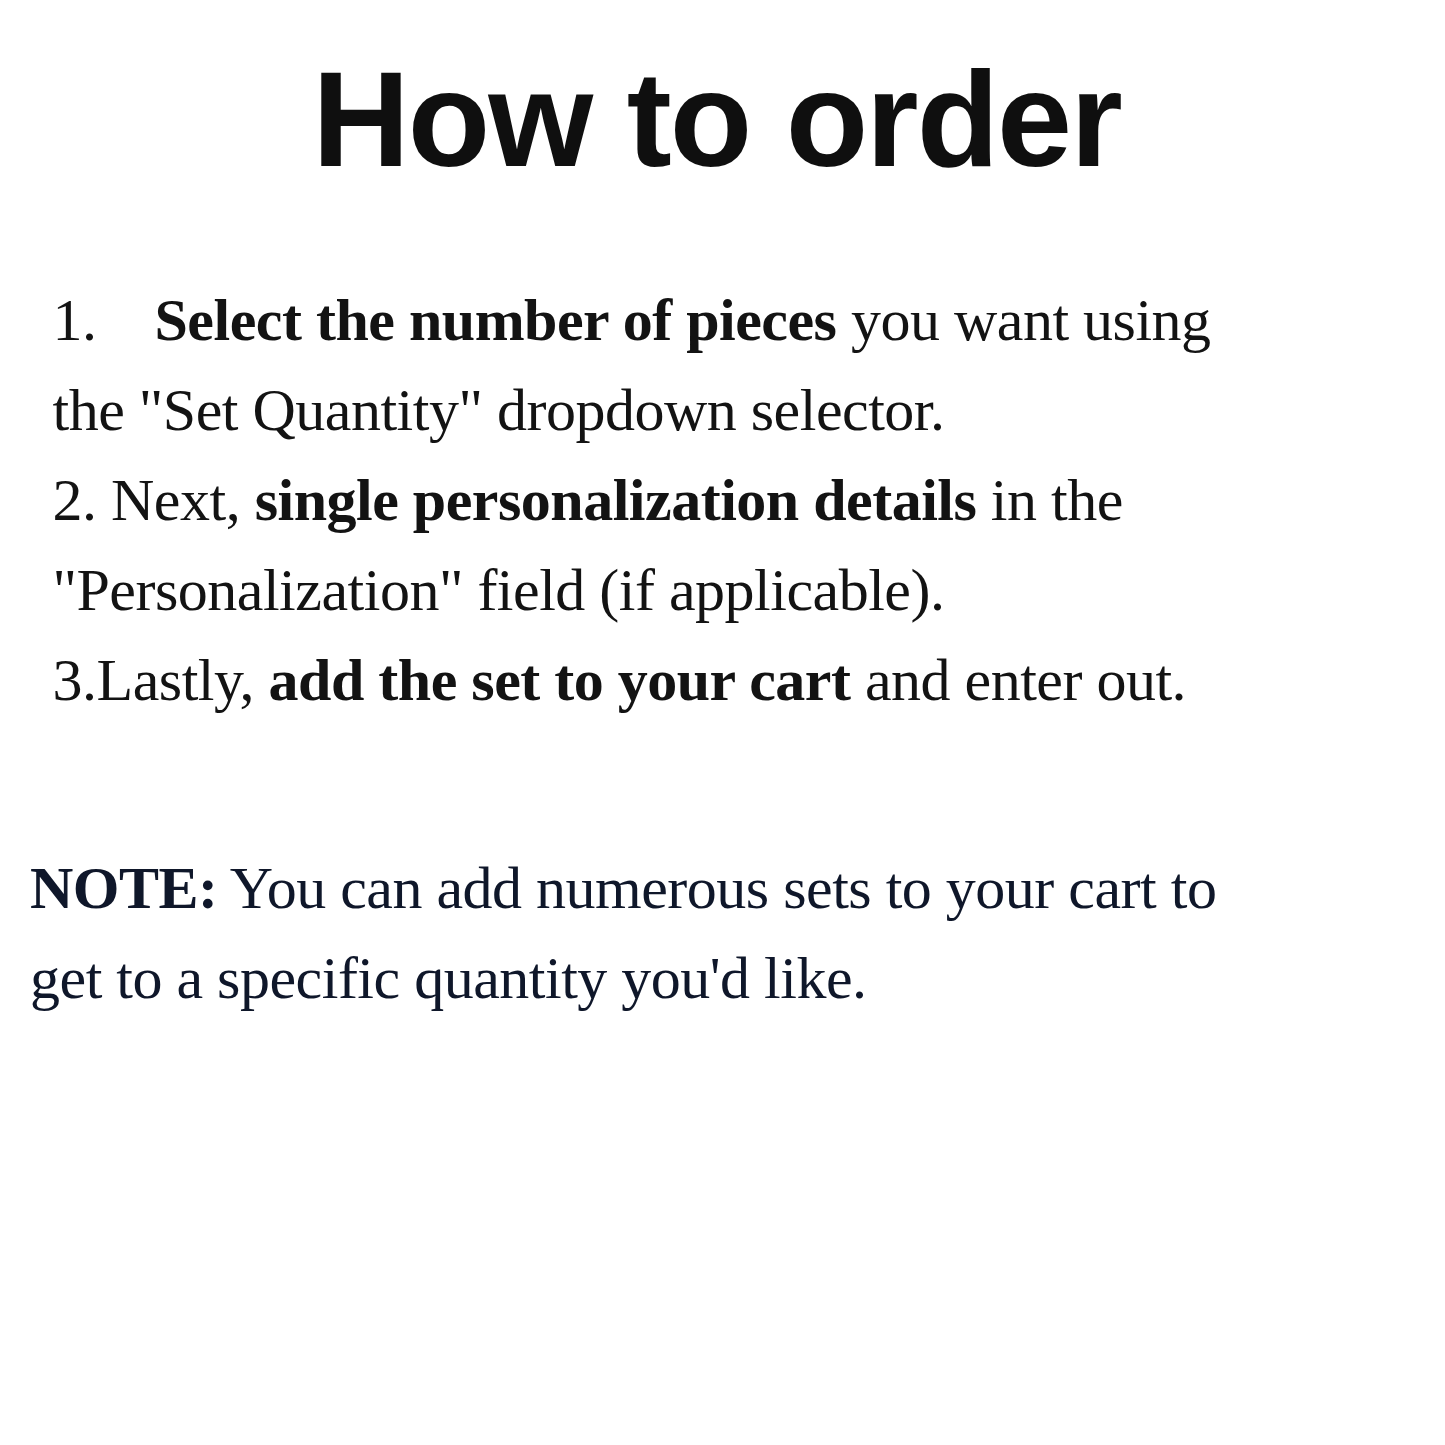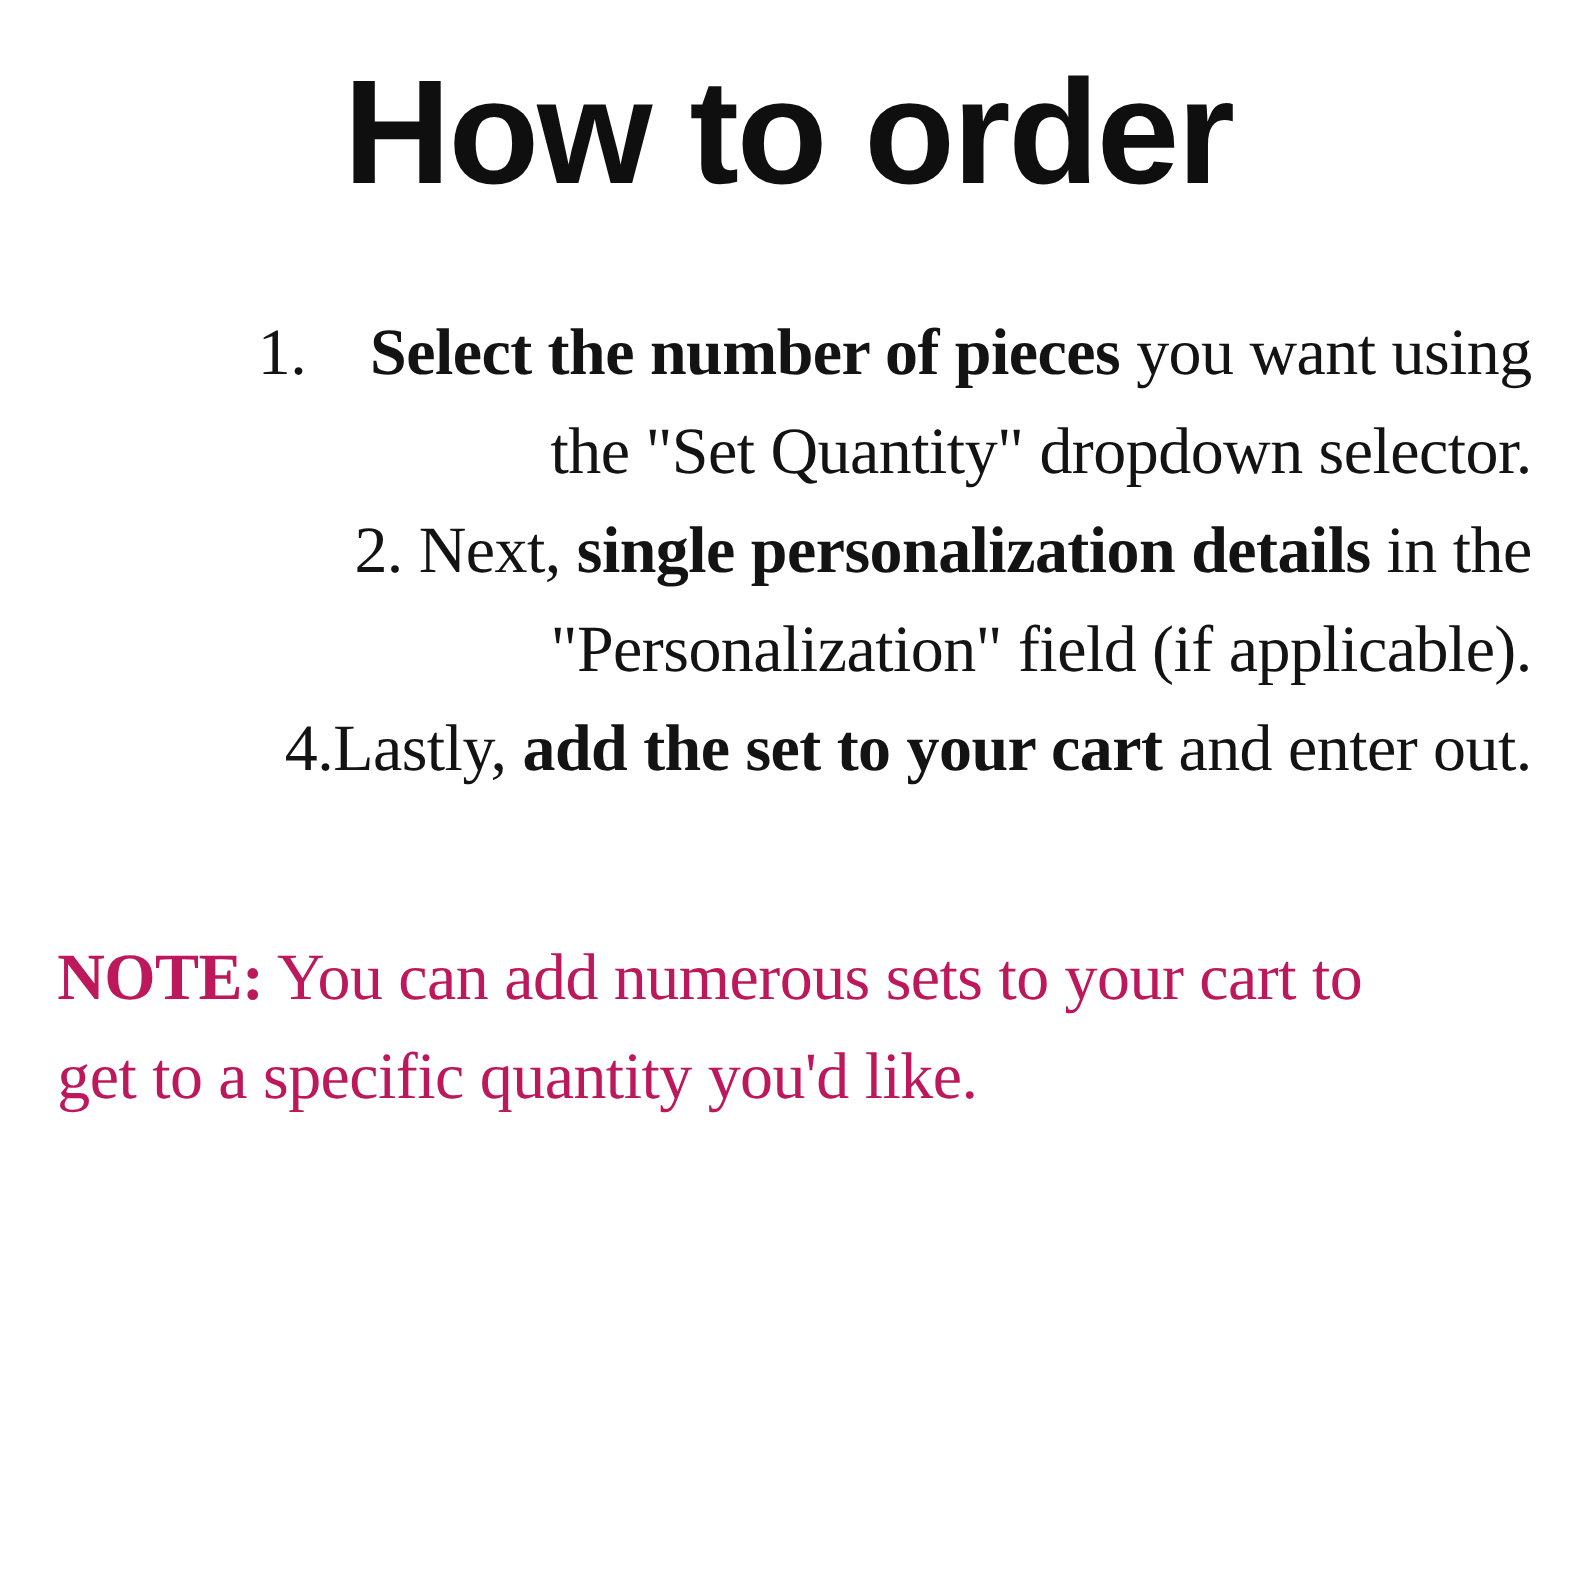--- a/index.html
+++ b/index.html
@@ -30,33 +30,33 @@
     margin: 42px 12px 0 0;
   }
   .steps {
     list-style: none;
     margin: 78px auto 0 auto;
     padding: 0;
     width: 1340px;
     font-size: 60px;
     line-height: 90px;
     letter-spacing: -0.5px;
-    text-align: right;
+    text-align: left;
     color: #131313;
   }
   .step {
     white-space: pre-wrap;
   }
   .para {
     font-size: 60px;
     line-height: 90px;
     letter-spacing: -0.5px;
     white-space: pre-wrap;
-    margin: 0 52px;
-    color: #be185d;
+    margin: 0 30px;
+    color: #0f172a;
   }
   .note-para {
     margin-top: 118px;
   }
   .example-para {
     margin-top: 70px;
   }
   .runs .b {
     font-weight: 700;
   }
@@ -66,20 +66,20 @@
 
 <main class="poster">
 
   <h1 class="title">How to order</h1>
 
   <ol class="steps">
     <li class="step runs"><span>1.    </span><span class="b">Select the number of pieces</span><span> you want using
 the "Set Quantity" dropdown selector.</span></li>
     <li class="step runs"><span>2. Next, </span><span class="b">single personalization details</span><span> in the
 "Personalization" field (if applicable).</span></li>
-    <li class="step runs"><span>4.Lastly, </span><span class="b">add the set to your cart</span><span> and enter out.</span></li>
+    <li class="step runs"><span>3.Lastly, </span><span class="b">add the set to your cart</span><span> and enter out.</span></li>
   </ol>
 
   <p class="para note-para runs"><span class="b">NOTE:</span><span> You can add numerous sets to your cart to
 get to a specific quantity you'd like.</span></p>
 
 
 </main>
 
 </body></html>

